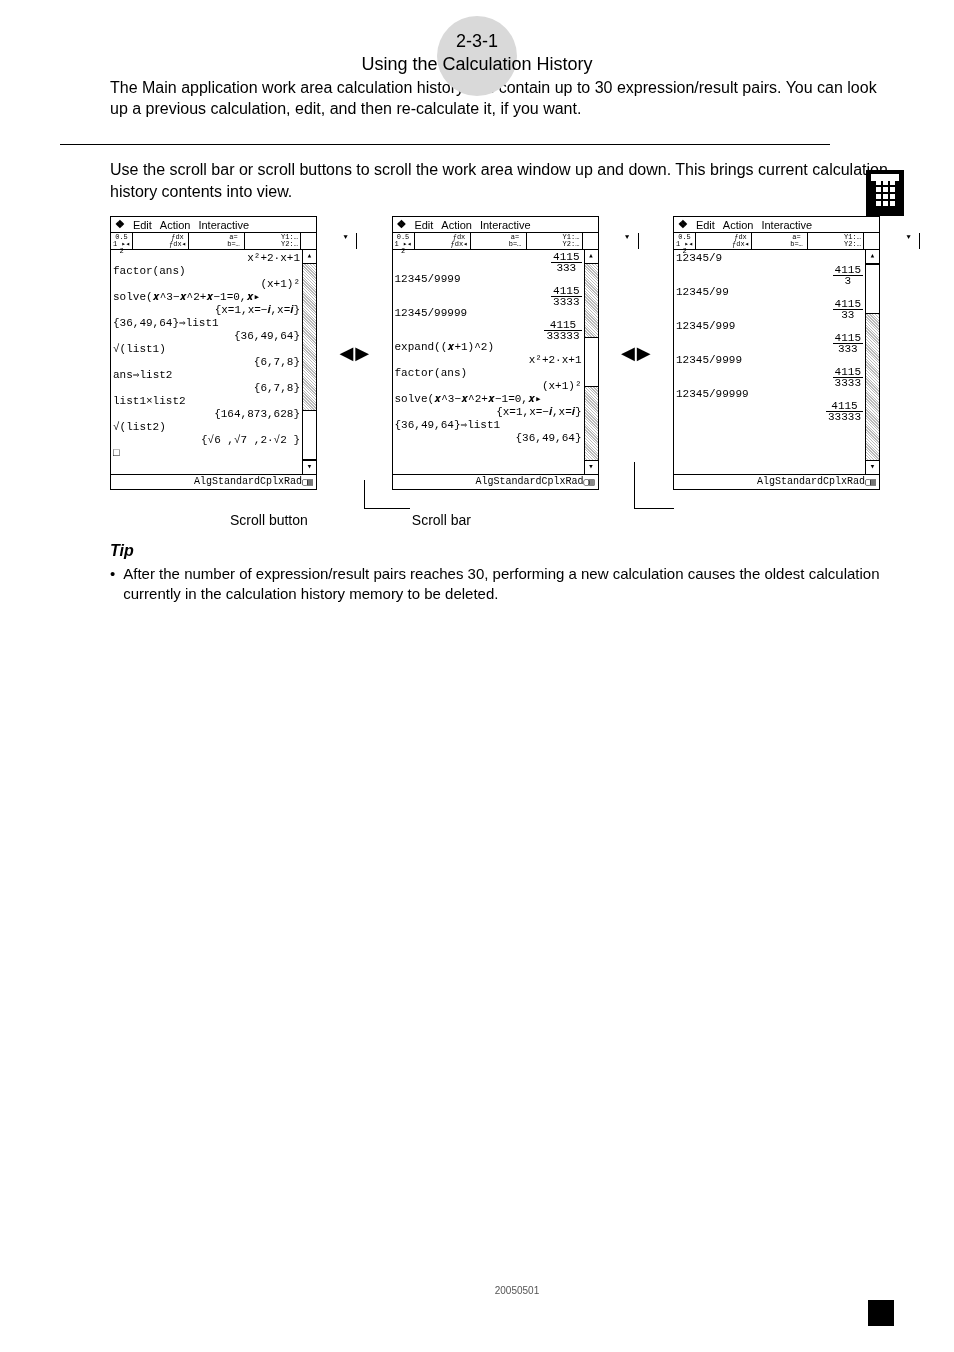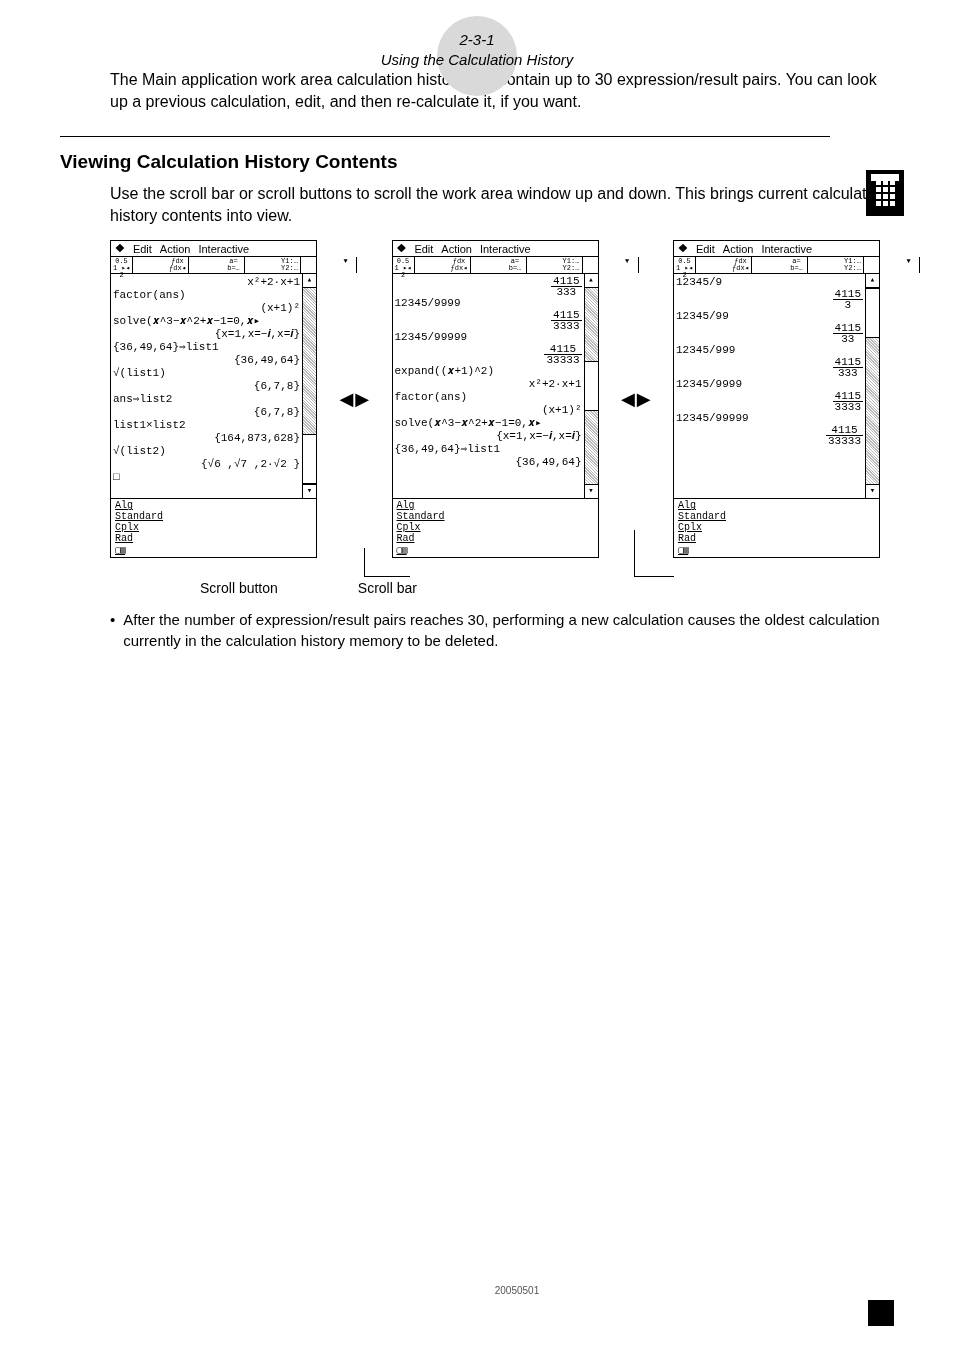--- a/index.html
+++ b/index.html
@@ -25,22 +25,21 @@
     width: 80px;
     height: 80px;
     border-radius: 50%;
     background: #d9d9d9;
     z-index: 0;
   }
   .header-lines {
     position: relative;
     z-index: 1;
     text-align: center;
-    font-style: italic;
-    font-size: 15px;
+    font-size: 18px;
     line-height: 1.3;
     margin-top: 0;
   }
   .side-icon {
     position: absolute;
     top: 170px;
     right: 50px;
     width: 38px;
     height: 46px;
     background: #000;
@@ -194,43 +193,41 @@
     border-top: 1px solid #000;
     border-bottom: 1px solid #000;
   }
   .shot-scrollbar .track { flex: 1; display:flex; flex-direction:column; }
   .shot-status {
     border-top: 1px solid #000;
     display: flex;
     justify-content: flex-end;
     padding: 1px 4px;
     font-size: 10px;
-    text-decoration: underline;
-    flex-direction: column;
   }
   .shot-status .batt { text-decoration: none; letter-spacing:-1px;}
   .dbl-arrow {
     display: flex;
     gap: 2px;
     align-items: center;
     font-size: 18px;
     padding: 0 4px;
   }
   .dbl-arrow span {
     display: inline-block;
     line-height: 1;
   }
   .labels-row {
     display: flex;
     margin: -2px 0 14px 50px;
     width: 770px;
     font-size: 14px;
   }
-  .labels-row .l1 { margin-left: 90px; }
-  .labels-row .l2 { margin-left: 80px; }
+  .labels-row .l1 { margin-left: 120px; }
+  .labels-row .l2 { margin-left: 104px; }
   .label-lines {
     position: relative;
     height: 18px;
     margin: 0 0 0 50px;
     width: 770px;
   }
   .ln { position:absolute; background:#000; }
   .ln1 { left:254px; top:-16px; width:1px; height:28px; }
   .ln2 { left:254px; top:12px; width:46px; height:1px; }
   .ln3 { left:524px; top:-34px; width:1px; height:46px; }
@@ -275,21 +272,20 @@
         <span></span>
         <span></span>
   </div>
 </div>
 
 
 <p class="intro">The Main application work area calculation history can contain up to 30 expression/result pairs. You can look up a previous calculation, edit, and then re-calculate it, if you want.</p>
 
 <hr class="rule">
 
-<h2 class="subhead">Viewing Calculation History Contents</h2>
 <p class="body-text">Use the scroll bar or scroll buttons to scroll the work area window up and down. This brings current calculation history contents into view.</p>
 
 <div class="shots-row">
   <div class="shot">
         <div class="shot-menubar">
           <span class="v">❖</span>
     <span>Edit</span>
     <span>Action</span>
     <span>Interactive</span>
         </div>
@@ -461,20 +457,21 @@
       <div class="ln ln2"></div>
   <div class="ln ln3"></div>
       <div class="ln ln4"></div>
 </div>
 <div class="labels-row">
   <span class="l1">Scroll button</span>
   <span class="l2">Scroll bar</span>
 </div>
 
 
+<div class="tip-head">Tip</div>
 <div class="tip-body">
   <span class="tip-bullet">•</span>
   <span>After the number of expression/result pairs reaches 30, performing a new calculation causes the oldest calculation currently in the calculation history memory to be deleted.</span>
 </div>
 
 <div class="footer-num">20050501</div>
 <div class="footer-mark"></div>
 
 </div>
 

